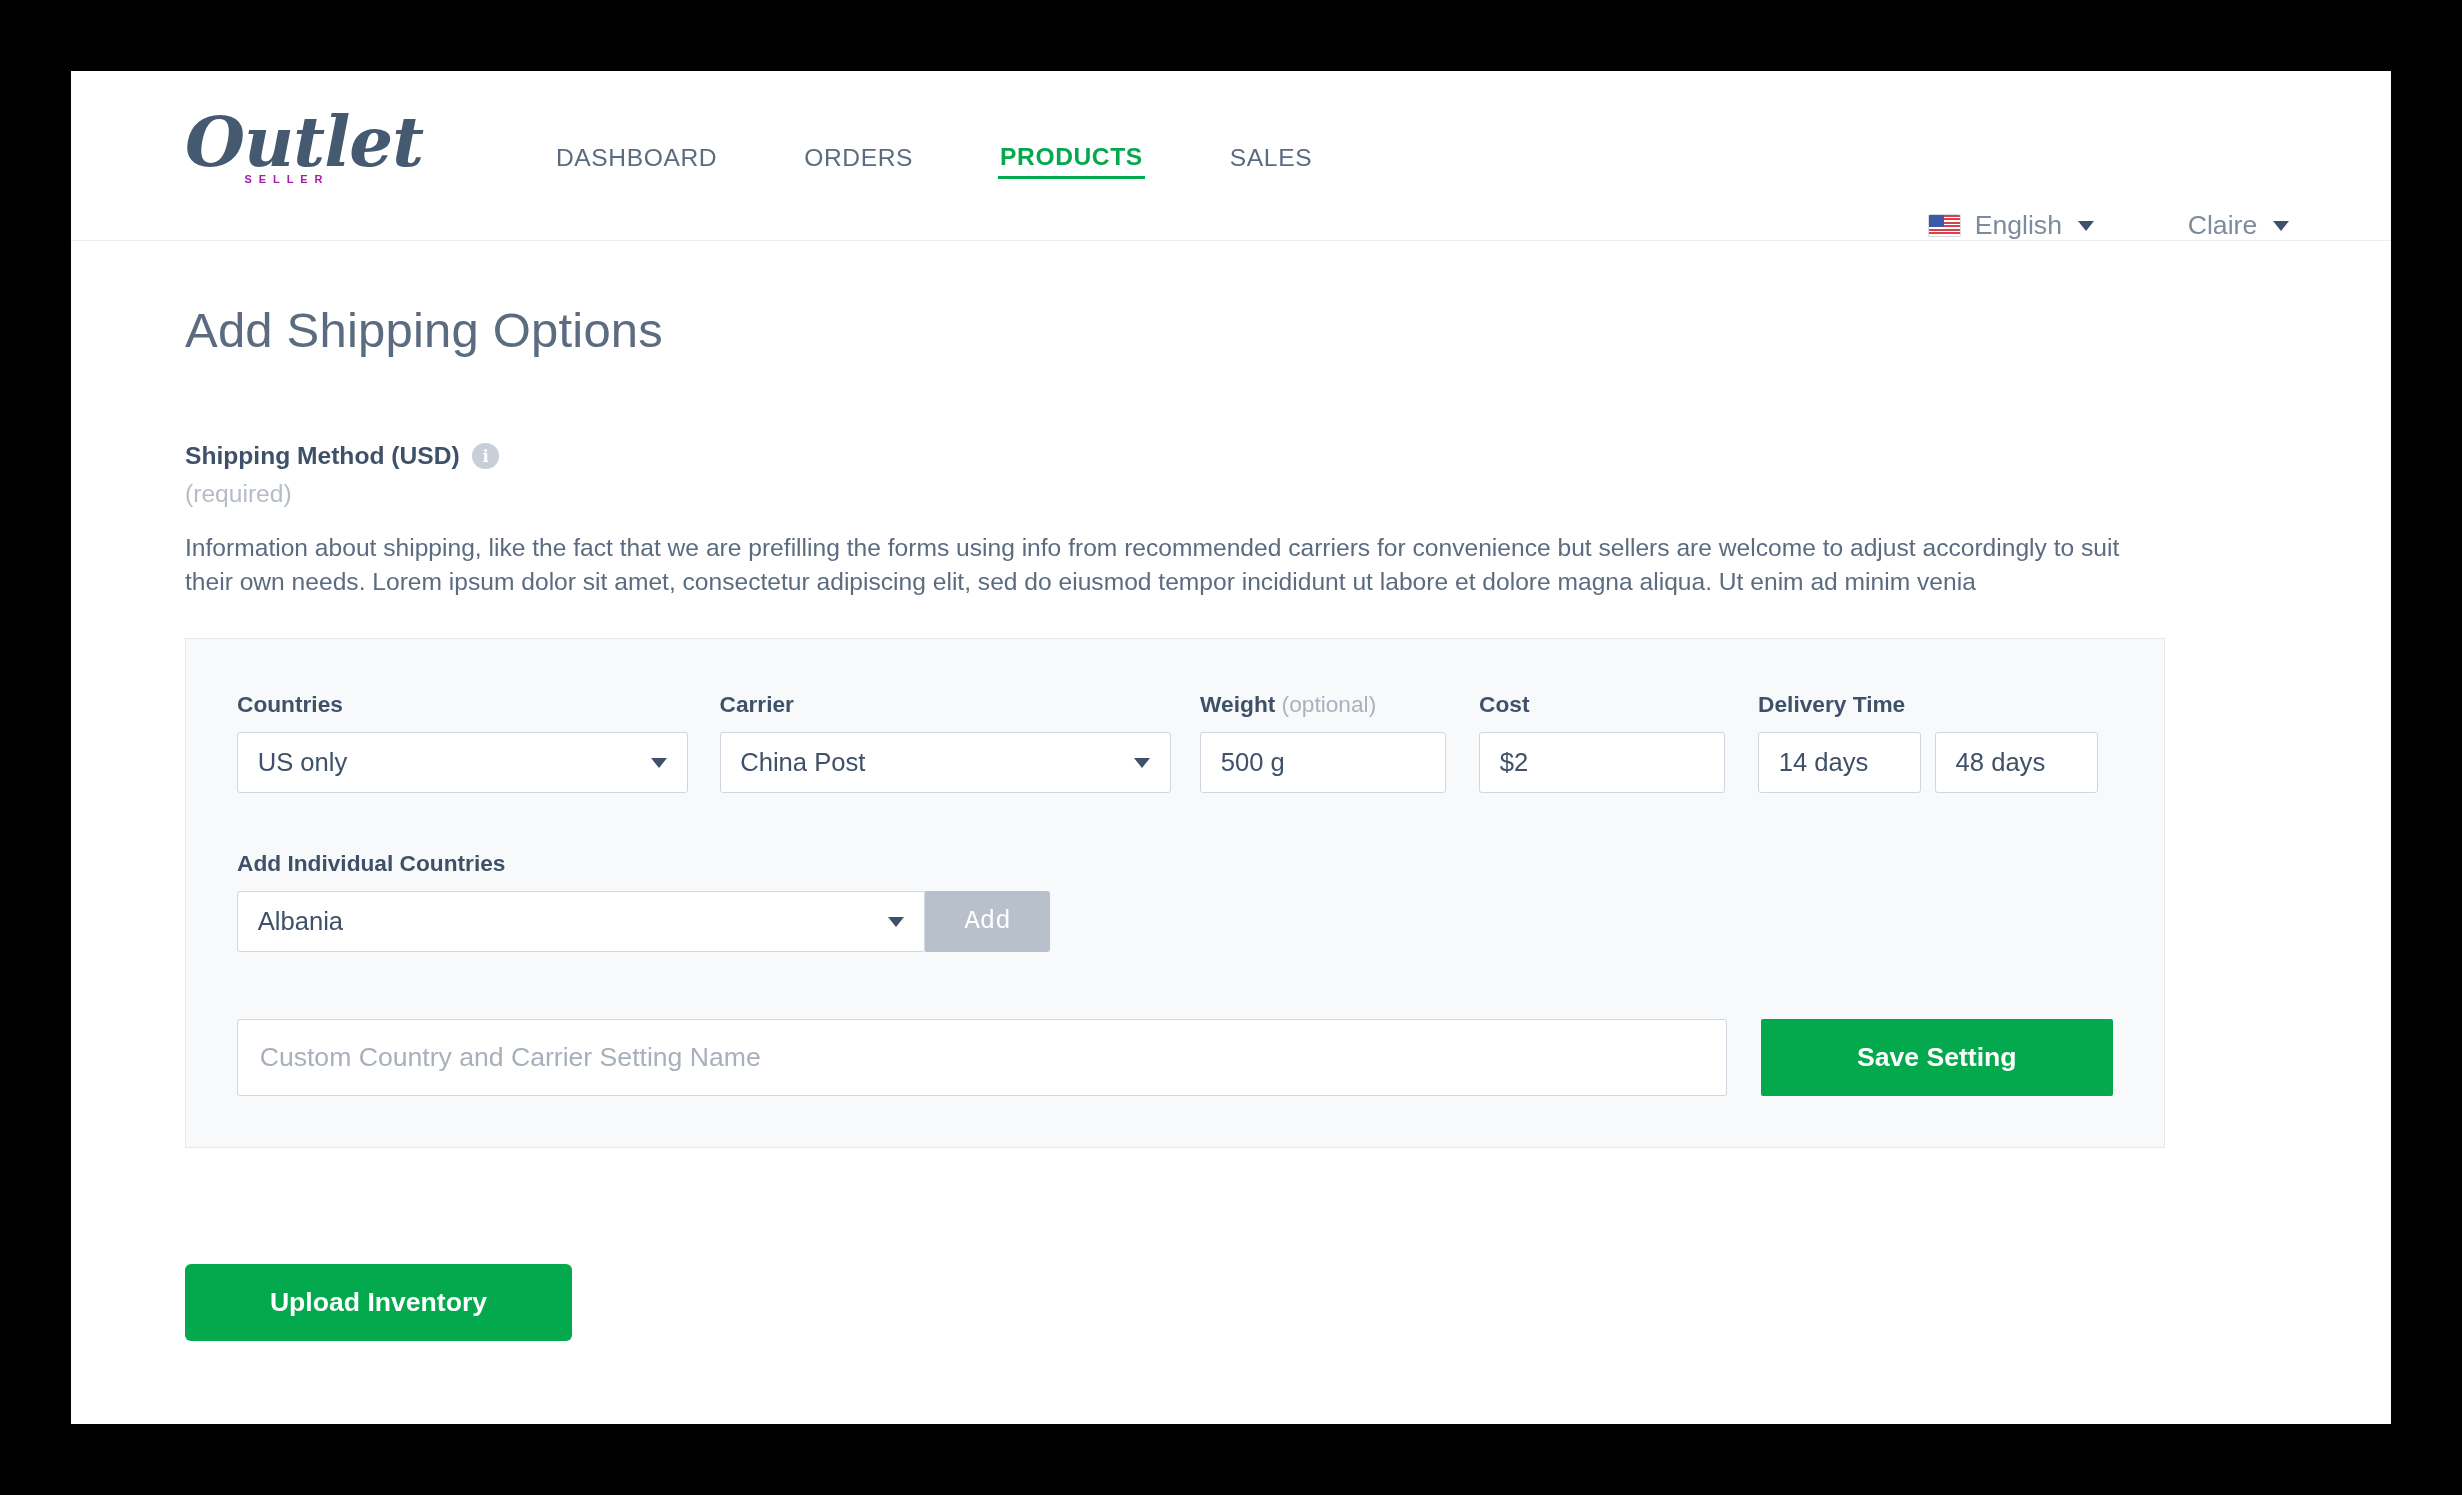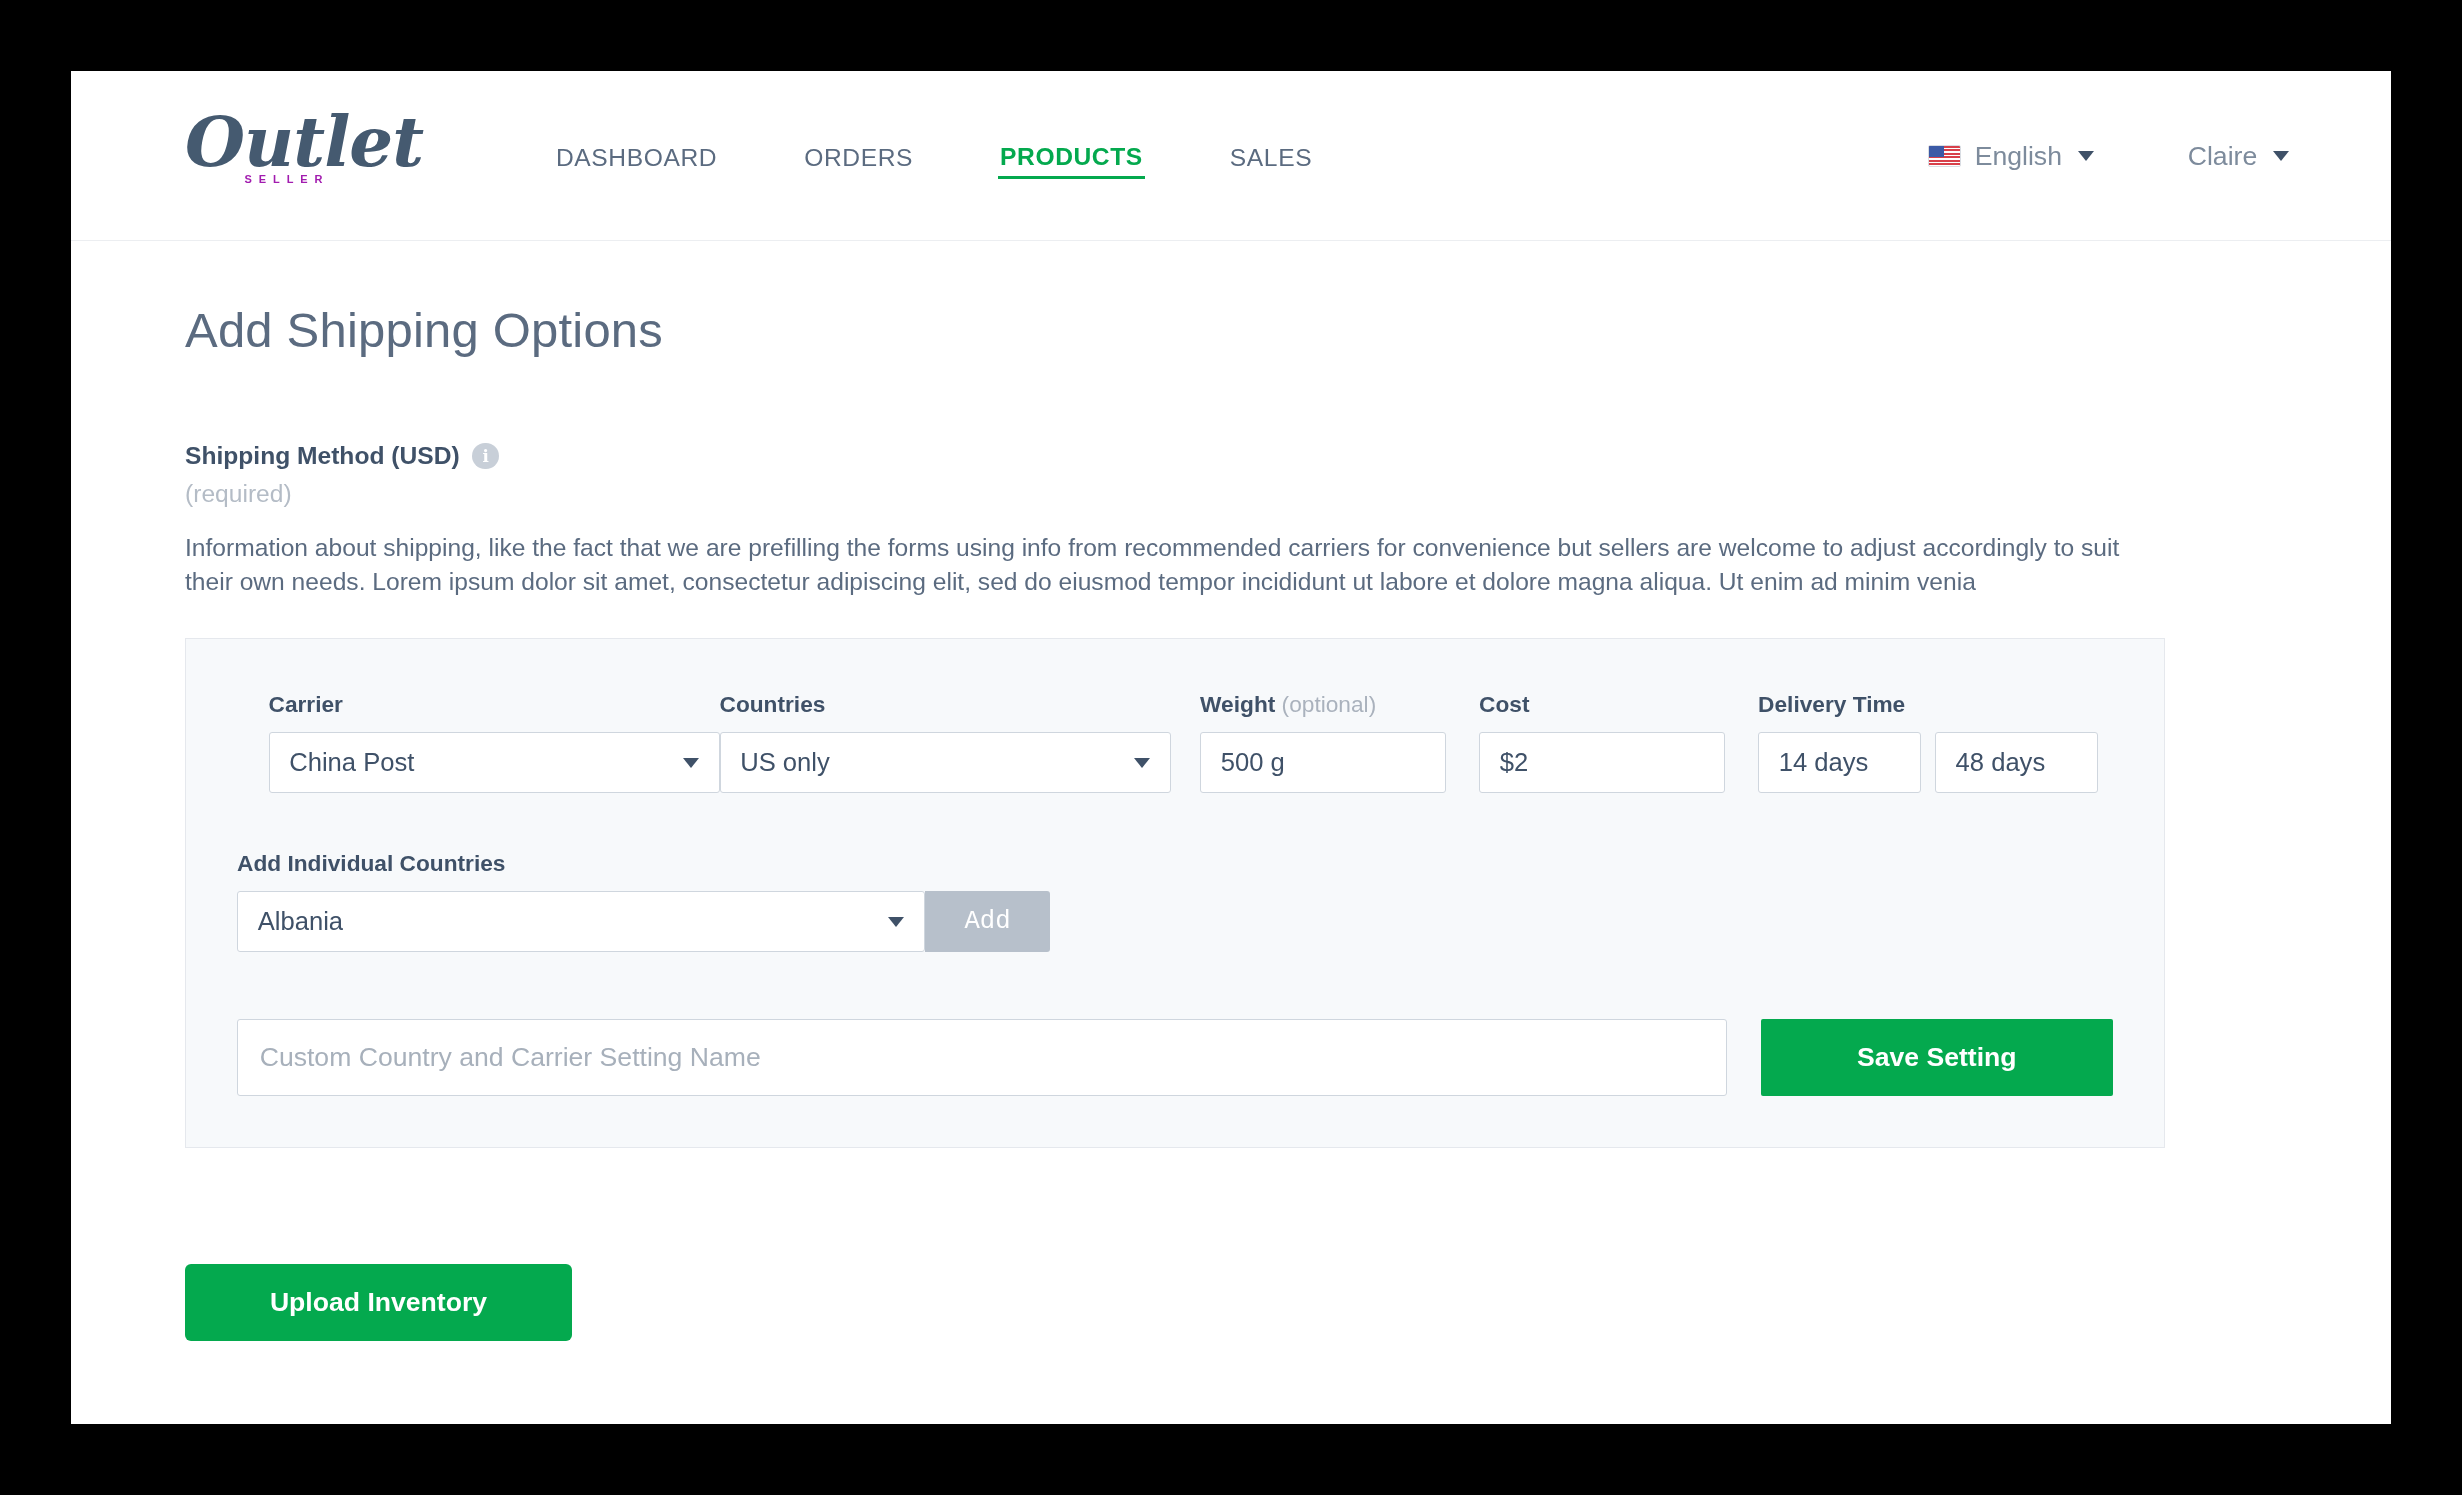--- a/index.html
+++ b/index.html
@@ -84,21 +84,21 @@
     font-weight: 600;
     border-bottom: 3px solid #04a94e;
   }
 
   .header-right {
     position: absolute;
     right: 102px;
     top: 0;
     height: 170px;
     display: flex;
-    align-items: center;
+    align-items: flex-end;
     gap: 0;
   }
   .lang-picker, .user-picker {
     display: flex;
     align-items: center;
     cursor: pointer;
   }
   .lang-picker { margin-right: 94px; }
   .flag-icon {
     width: 33px;
@@ -357,32 +357,32 @@
       <span class="info-icon">i</span>
     </div>
     <div class="required-note">(required)</div>
 
     <p class="section-desc">Information about shipping, like the fact that we are prefilling the forms using info from recommended carriers for convenience but sellers are welcome to adjust accordingly to suit their own needs. Lorem ipsum dolor sit amet, consectetur adipiscing elit, sed do eiusmod tempor incididunt ut labore et dolore magna aliqua. Ut enim ad minim venia</p>
 
     <section class="form-panel">
 
       <div class="field-row">
 
+        <div class="field">
+          <span class="field-label">Countries</span>
+          <div class="control select w-countries">
+            <span>US only</span>
+            <span class="sel-caret"></span>
+          </div>
+        </div>
+
         <div class="field gap-32">
           <span class="field-label">Carrier</span>
           <div class="control select w-carrier">
             <span>China Post</span>
-            <span class="sel-caret"></span>
-          </div>
-        </div>
-
-        <div class="field">
-          <span class="field-label">Countries</span>
-          <div class="control select w-countries">
-            <span>US only</span>
             <span class="sel-caret"></span>
           </div>
         </div>
 
         <div class="field gap-30">
           <span class="field-label"><span>Weight</span> <span class="optional">(optional)</span></span>
           <div class="control w-weight">
             <span>500 g</span>
           </div>
         </div>

